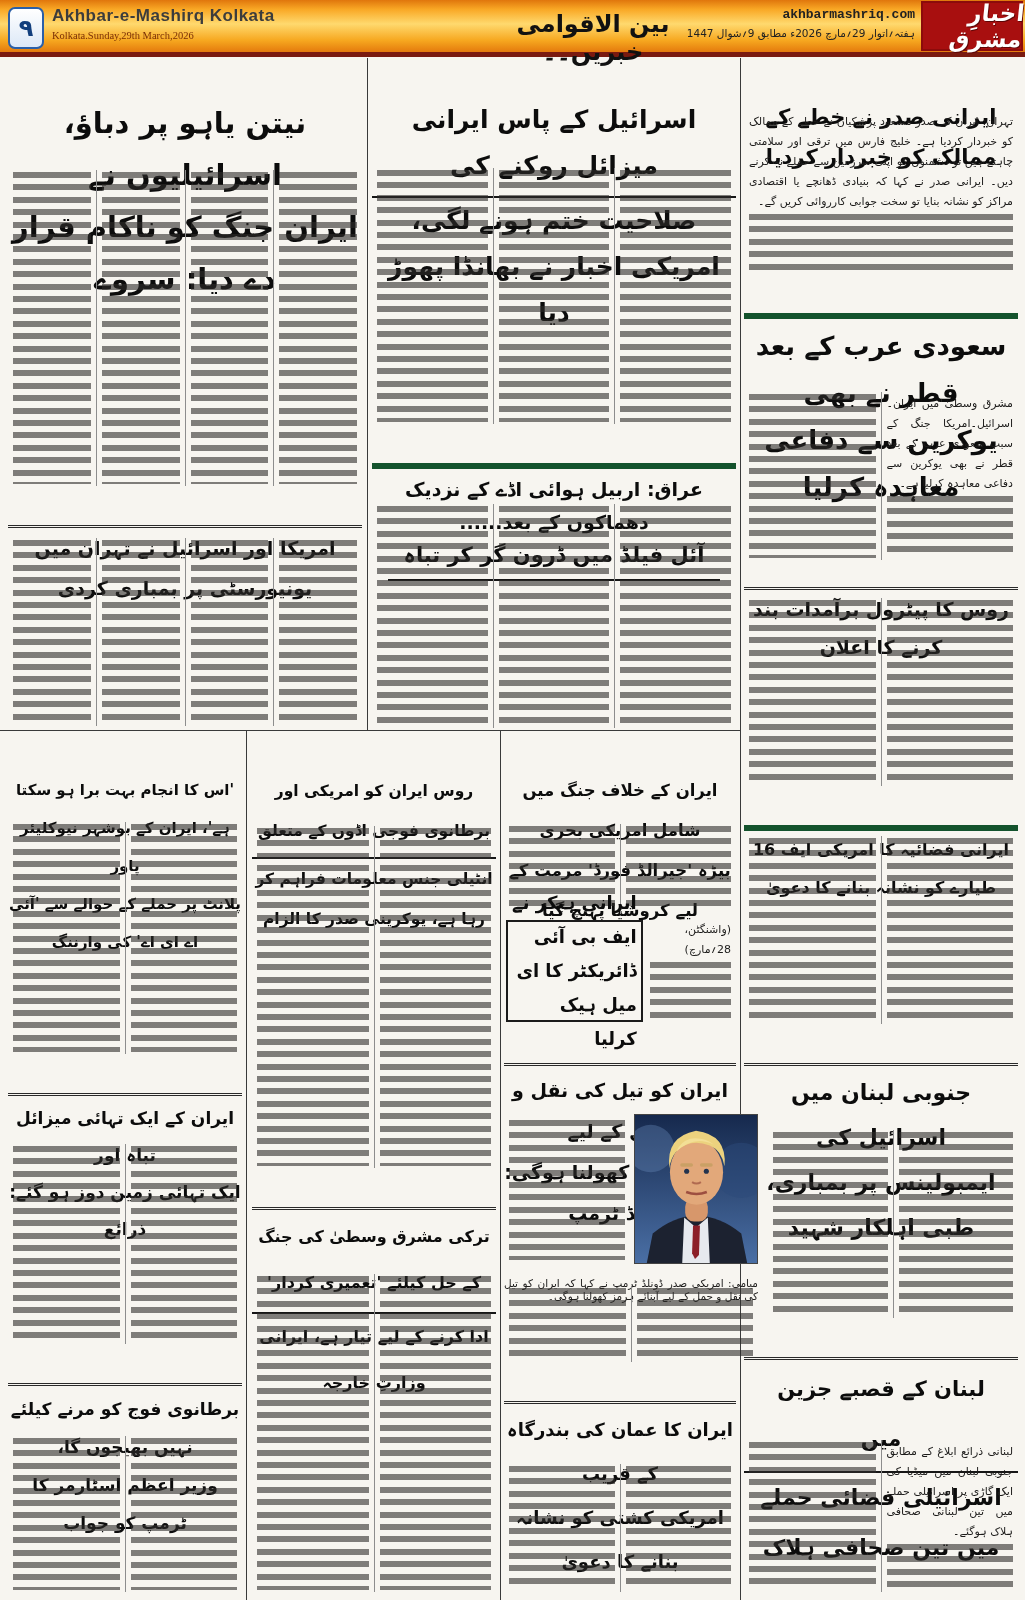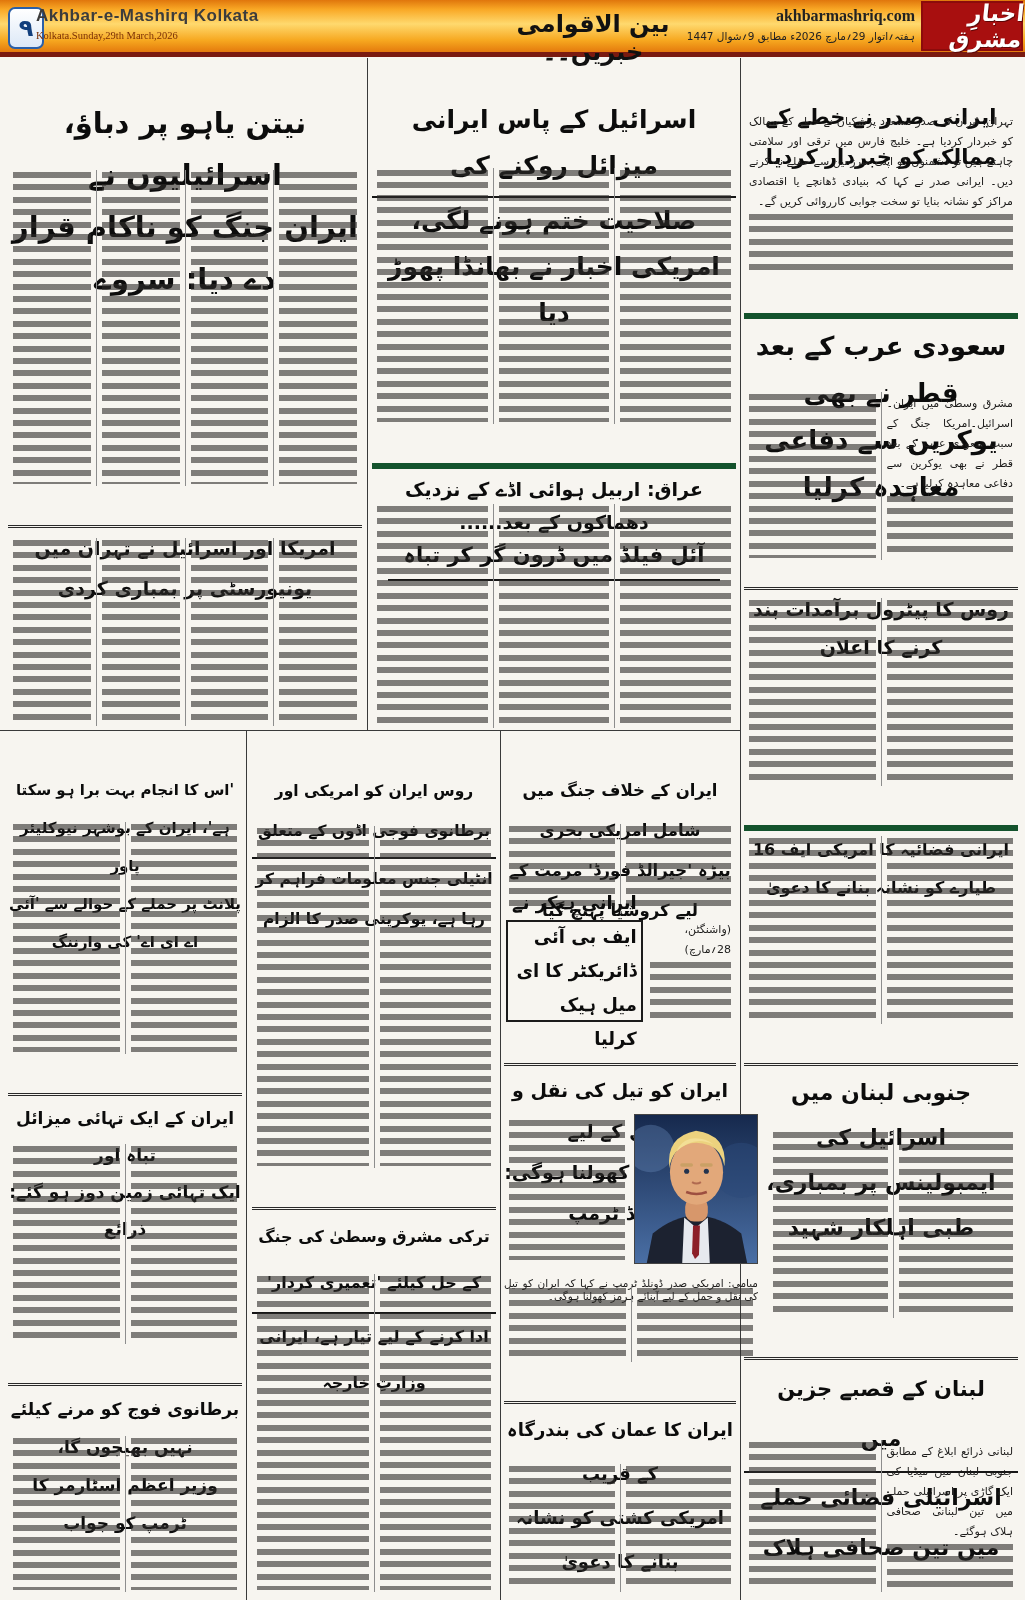--- a/index.html
+++ b/index.html
@@ -6,27 +6,27 @@
   body{background:#888;font-family:"DejaVu Sans",sans-serif;}
   .page{position:relative;width:1025px;height:1600px;margin:0 auto;background:#f7f5f0;overflow:hidden;}
 
   
   .masthead{position:absolute;left:0;top:0;width:1025px;height:52px;
     background:linear-gradient(to bottom,#e0760c 0%,#f9a825 18%,#ffd96e 46%,#f6a71f 78%,#e47a0d 100%);
     border-bottom:5px solid #7a1a10;display:flex;align-items:center;}
   .pagenum{position:absolute;left:8px;top:7px;width:32px;height:38px;border:2px solid #2a5fa8;border-radius:7px;
     background:linear-gradient(#ffffff,#dce8f7);color:#123f7d;font-size:24px;font-weight:bold;
     display:flex;align-items:center;justify-content:center;}
-  .mh-left{position:absolute;left:36px;top:6px;}
+  .mh-left{position:absolute;left:52px;top:6px;}
   .mh-title{font-family:"Liberation Sans",sans-serif;font-size:17px;font-weight:bold;color:#3c3c3c;letter-spacing:.5px;}
   .mh-date{font-family:"Liberation Serif",serif;font-size:10.5px;color:#7a2f05;margin-top:4px;}
   .mh-section{position:absolute;left:488px;top:10px;width:210px;text-align:center;direction:rtl;
     font-size:24px;font-weight:bold;color:#111;}
   .mh-right{position:absolute;right:110px;top:7px;text-align:right;}
-  .mh-site{font-family:Liberation Serif, serif;font-size:16px;font-weight:bold;color:#222;}
+  .mh-site{font-family:Liberation Mono, monospace;font-size:13px;font-weight:bold;color:#222;}
   .mh-udate{direction:rtl;font-size:10.5px;color:#222;margin-top:5px;}
   .mh-logo{position:absolute;right:2px;top:1px;width:102px;height:50px;background:#a80f0f;
     display:flex;align-items:center;justify-content:center;box-shadow:inset 0 0 0 2px #8c0b0b;}
   .mh-logo span{color:#fff;font-size:23px;font-weight:bold;transform:skewX(-6deg);direction:rtl;text-shadow:1px 1px 0 #5d0606;}
 
   
   .art{position:absolute;box-sizing:border-box;}
   .hl{direction:rtl;text-align:center;color:#0c0c0c;font-weight:bold;margin-top:35px;}
   .hl .ln{display:block;}
   .u-in{display:inline-block;border-bottom:2px solid #161616;padding:0 16px 7px;}

